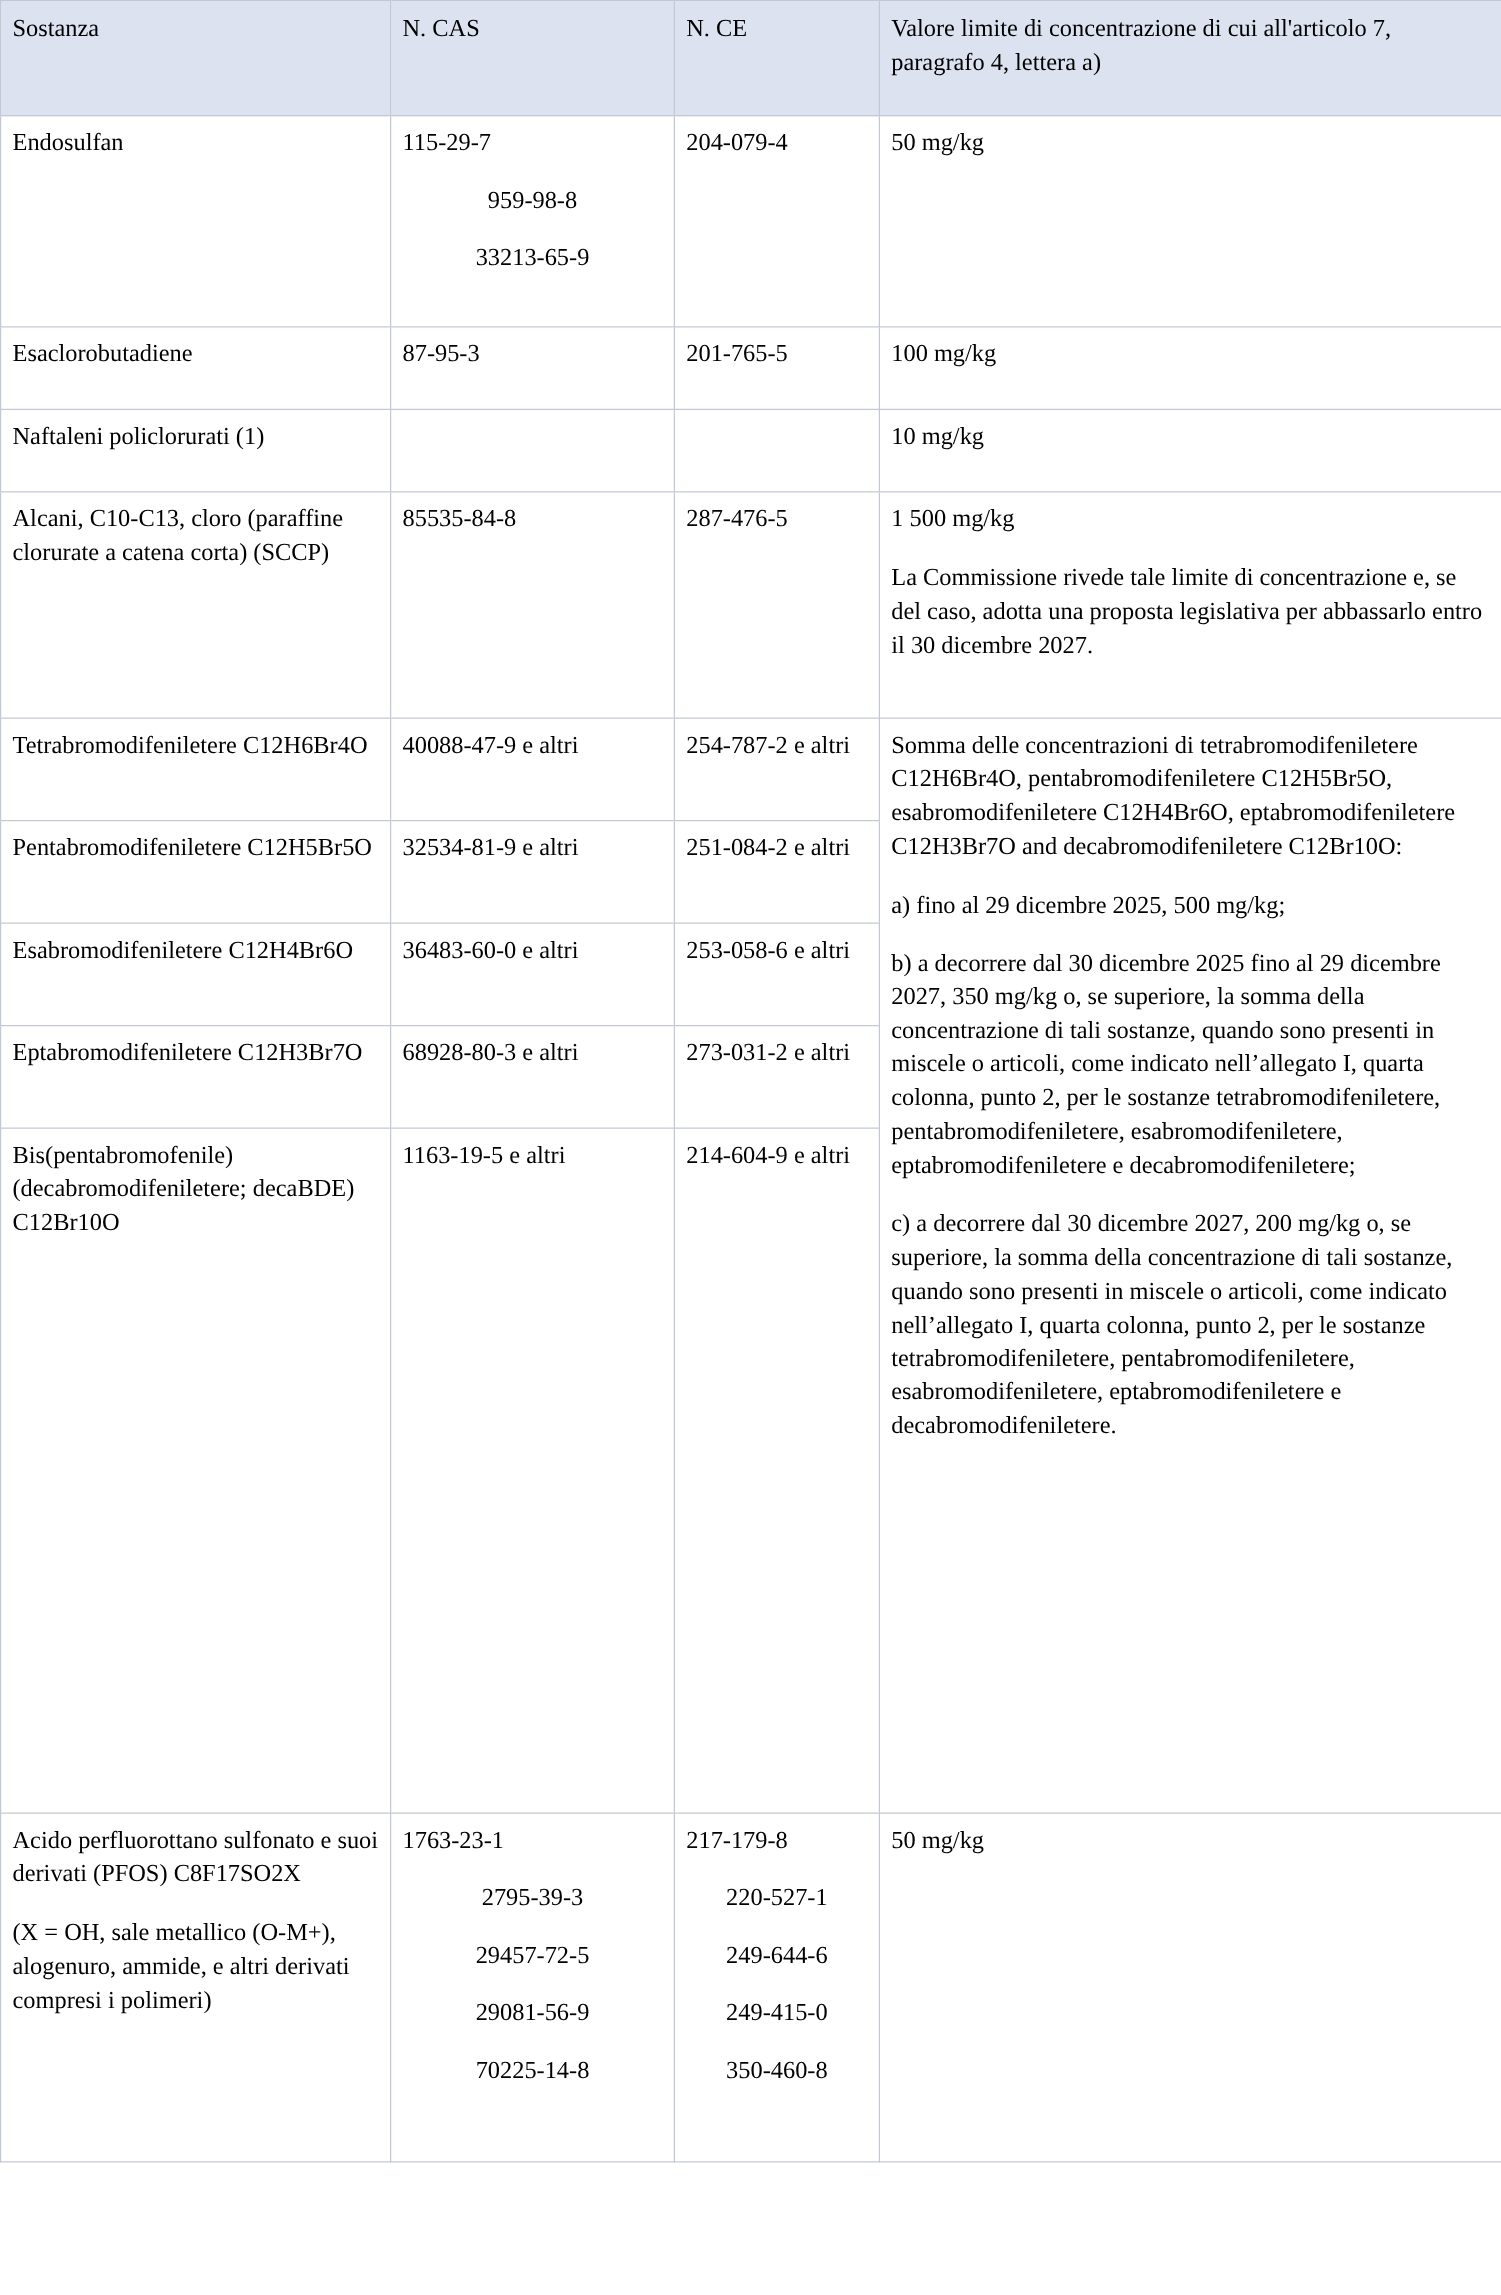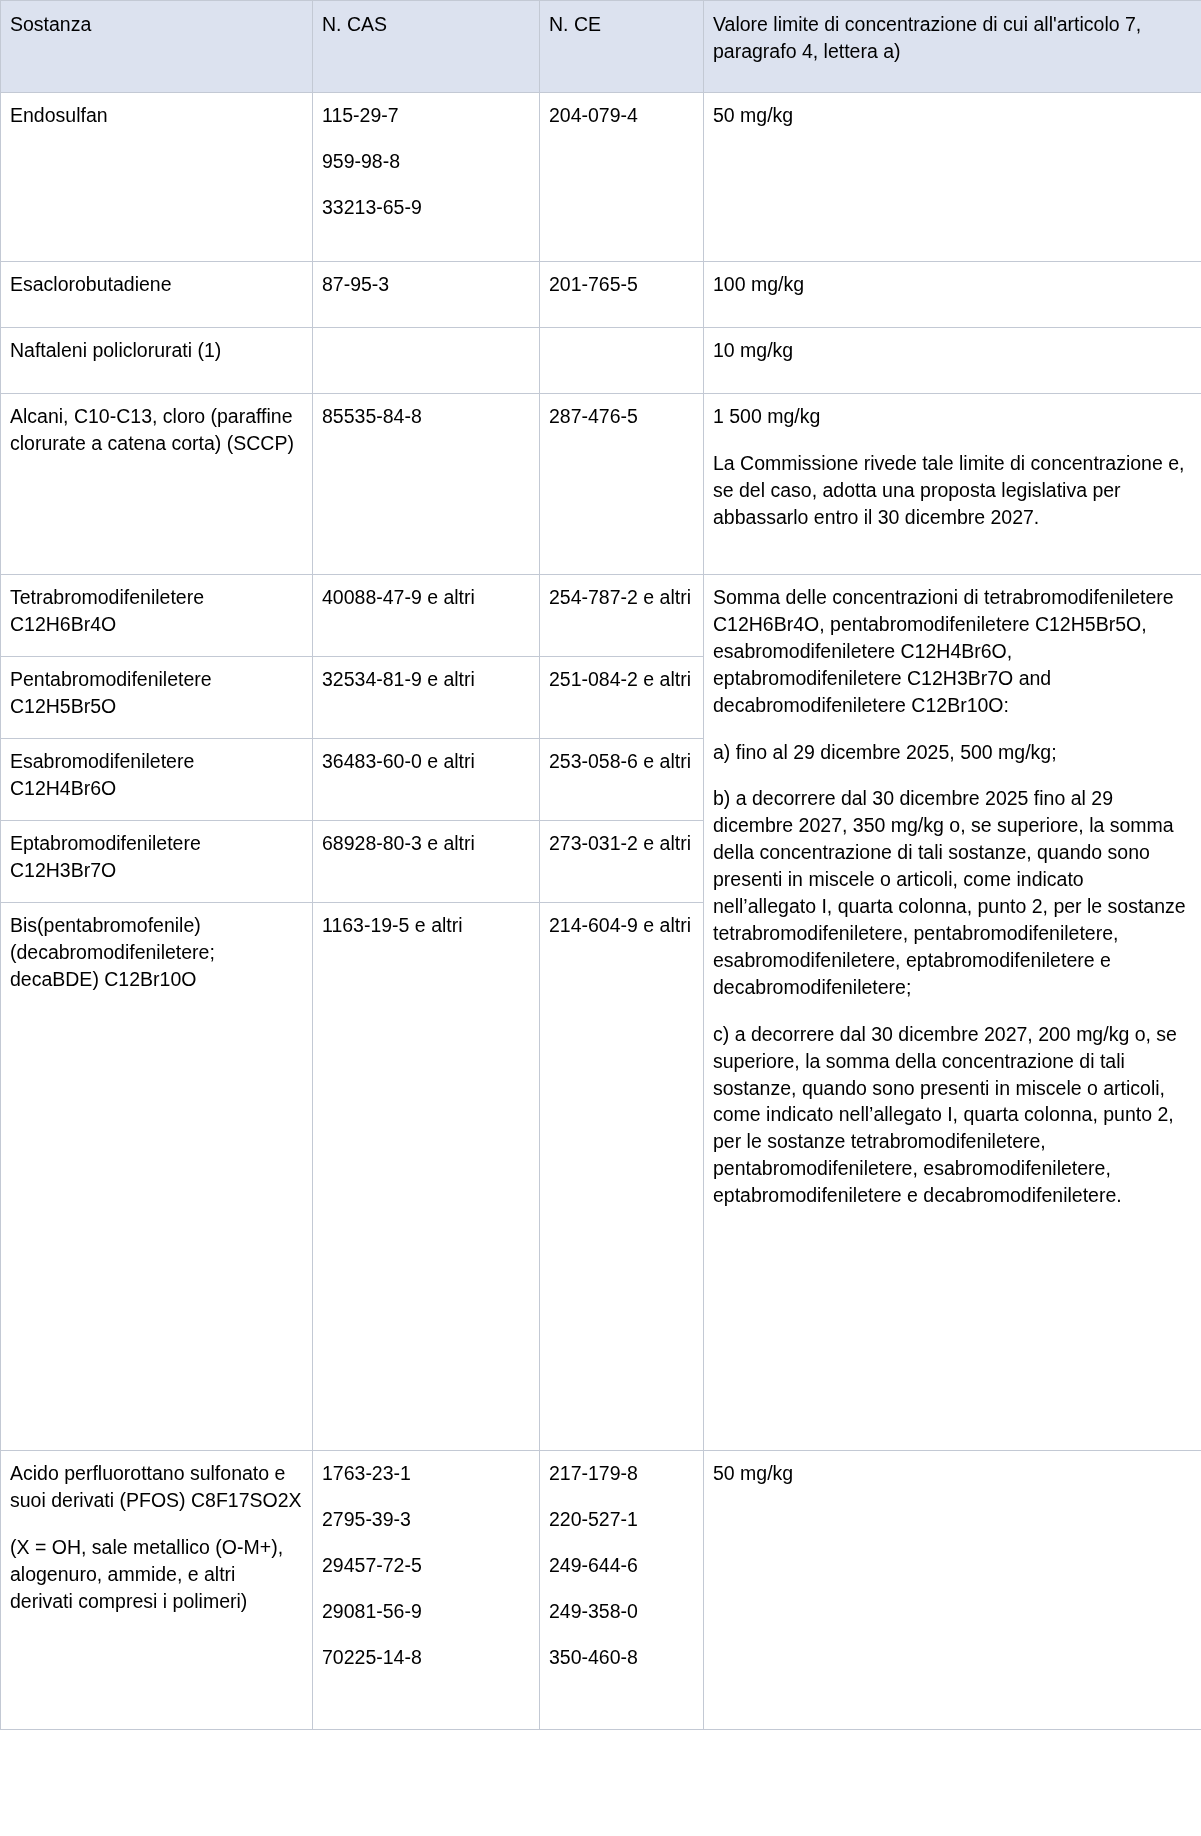--- a/index.html
+++ b/index.html
@@ -33,34 +33,36 @@
   table.reg-table th,
   table.reg-table td {
     border: 1px solid #c3c9d4;
     vertical-align: top;
     padding: 9px 9px 9px 9px;
     text-align: left;
     font-weight: normal;
     word-wrap: break-word;
     overflow-wrap: break-word;
     hyphens: none;
+    font-family: Liberation Serif, serif;
   }
   table.reg-table thead th {
     background: #dce2ef;
     height: 72px;
     padding-top: 10px;
   }
   .cell-p {
     margin: 0 0 0 0;
   }
   .cell-p + .cell-p {
     margin-top: 20px;
   }
   .tight + .tight {
     margin-top: 19px;
+    text-align: center;
   }
   td.h-endosulfan { height: 150px; }
   td.h-esaclo { height: 47px; margin-left: 31px; }
   td.h-naftaleni { height: 47px; }
   td.h-alcani { height: 162px; }
   td.h-tetra { height: 63px; }
   td.h-penta { height: 63px; margin-top: 41px; }
   td.h-esa { height: 63px; }
   td.h-epta { height: 63px; }
   td.h-bis { height: 529px; }
@@ -222,21 +224,21 @@
           <p class="cell-p tight">1763-23-1</p>
           <p class="cell-p tight">2795-39-3</p>
           <p class="cell-p tight">29457-72-5</p>
           <p class="cell-p tight">29081-56-9</p>
           <p class="cell-p tight">70225-14-8</p>
         </td>
         <td class="h-pfos">
           <p class="cell-p tight">217-179-8</p>
           <p class="cell-p tight">220-527-1</p>
           <p class="cell-p tight">249-644-6</p>
-          <p class="cell-p tight">249-358-0</p>
+          <p class="cell-p tight">249-415-0</p>
           <p class="cell-p tight">350-460-8</p>
         </td>
         <td class="h-pfos">
           <p class="cell-p">50 mg/kg</p>
         </td>
       </tr>
 
     </tbody>
   </table>
 </div>

